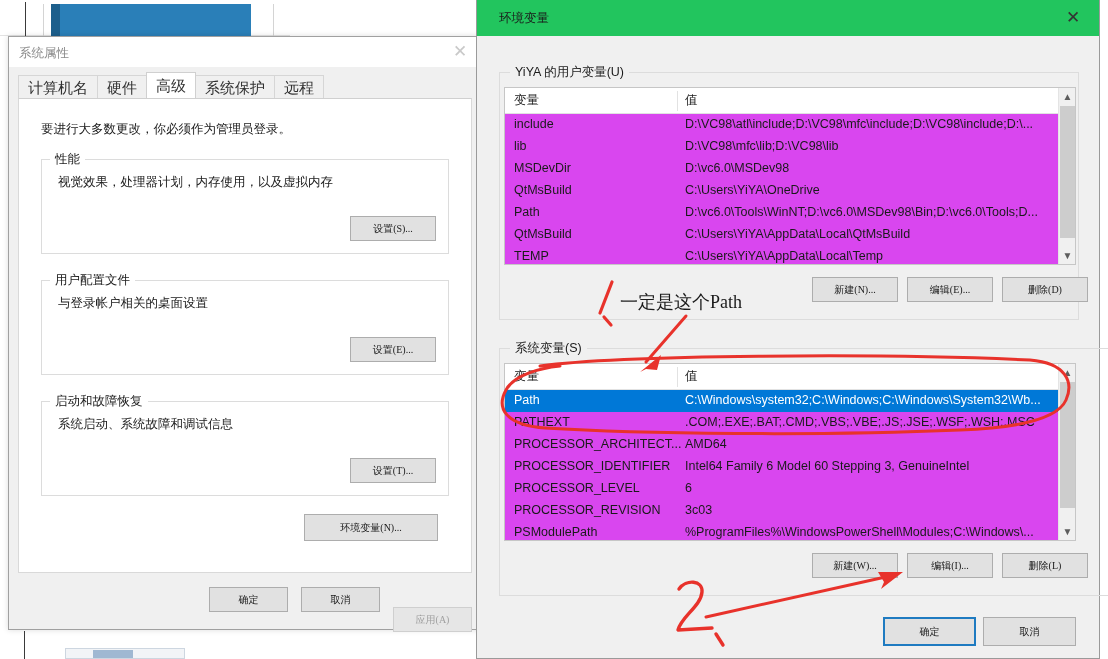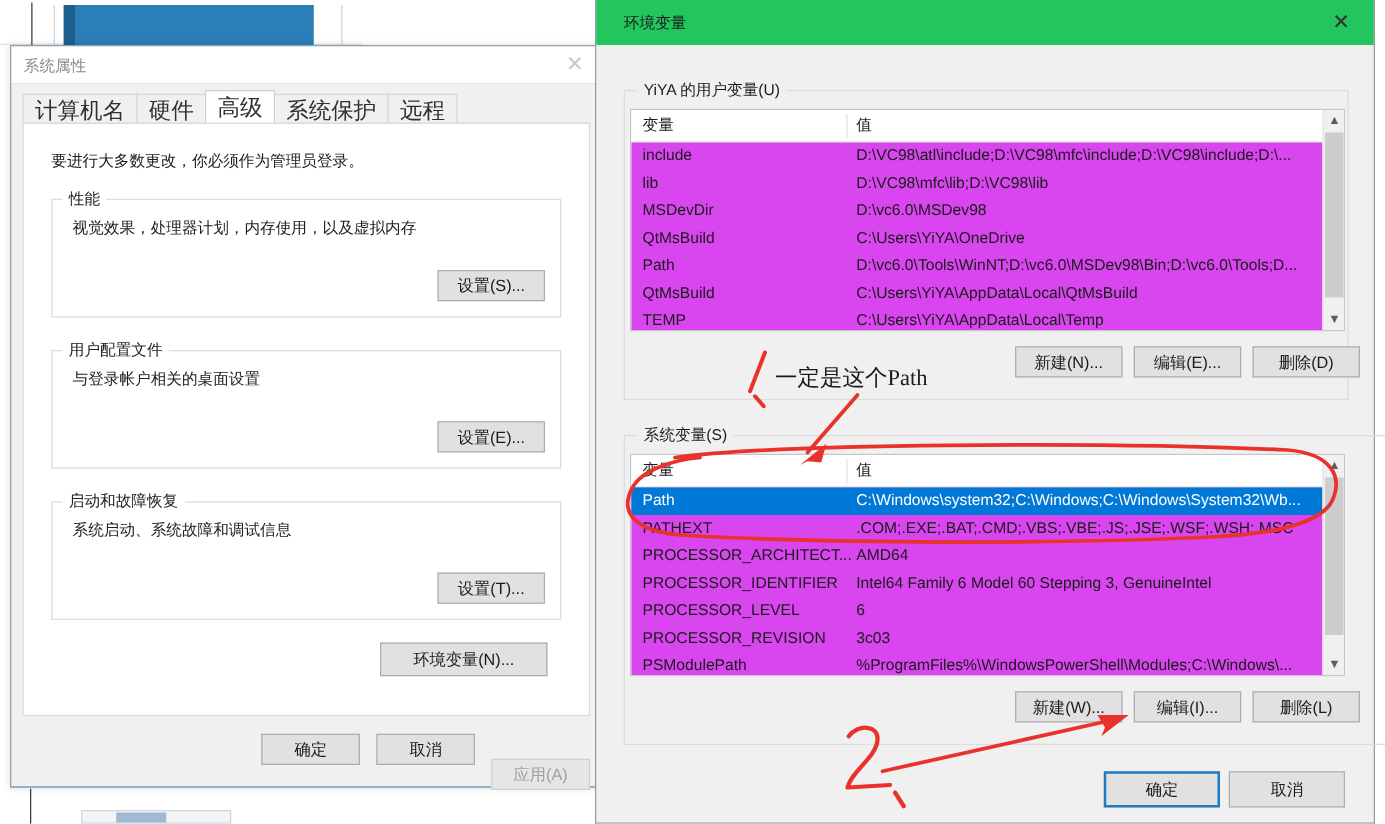--- a/index.html
+++ b/index.html
@@ -21,48 +21,48 @@
   .bg-vline3 { position:absolute; left:273px; top:4px; width:1px; height:32px; background:#d4d4d4; }
 
   .bg-lower { position:absolute; left:0px; top:631px; width:300px; height:28px; background:#ffffff; }
   .bg-lower-line { position:absolute; left:24px; top:631px; width:1px; height:28px; background:#3a3a3a; }
   .bg-lower-box { position:absolute; left:65px; top:648px; width:120px; height:11px; background:#f2f4f7; border:1px solid #cdd6e0;}
   .bg-lower-box2 { position:absolute; left:93px; top:650px; width:40px; height:8px; background:#3b6ea5; opacity:.45;}
 
   
   .sysprops {
     position:absolute; left:8px; top:36px; width:474px; height:594px;
-    background:#0ea5e9; border:1px solid #a0a0a0;
+    background:#000000; border:1px solid #a0a0a0;
     box-shadow: 0 0 6px rgba(0,0,0,.14);
     padding-left: 32px;
   }
   .sp-title {
     position:absolute; left:0; top:0; width:100%; height:30px;
     background:#ffffff; color:#8a8a8a; font-size:12.5px;
     padding:8px 0 0 10px; border-bottom:0;
   }
   .sp-close { position:absolute; right:10px; top:6px; width:22px; height:18px; color:#c9c9c9; font-size:17px; line-height:17px; text-align:center; }
   .sp-body { position:absolute; left:0; top:30px; width:100%; bottom:0; background:#f0f0f0; }
 
   .tabs { position:absolute; left:9px; top:6px; height:25px; display:flex; align-items:flex-end; }
-  .tab { height:23px; padding:3px 9px 0 9px; font-size:18px; color:#303030;
+  .tab { height:23px; padding:3px 9px 0 9px; font-size:15px; color:#303030;
          background:#f0f0f0; border:1px solid #d6d6d6; border-bottom:none; margin-right:-1px;
          line-height:18px; }
   .tab.active { background:#ffffff; height:26px; border-color:#d0d0d0; z-index:2; position:relative; padding-top:4px;}
   .tabpane { position:absolute; left:9px; top:31px; right:9px; bottom:56px; background:#ffffff; border:1px solid #d9d9d9; border-top-color:#d0d0d0; }
 
   .intro { position:absolute; left:22px; top:22px; font-size:12.5px; color:#202020; }
 
   .group { position:absolute; border:1px solid #dcdcdc; }
   .group-title { position:absolute; top:-9px; left:8px; background:#ffffff; padding:0 5px; font-size:12.5px; color:#202020; }
   .group-desc { position:absolute; left:16px; top:14px; font-size:12.5px; color:#202020; }
 
   .btn {
     background:#e1e1e1; border:1px solid #adadad; color:#1a1a1a;
-    font-size:13px; font-family:Liberation Sans, sans-serif;
+    font-size:10px; font-family:Liberation Serif, serif;
     display:flex; align-items:center; justify-content:center;
     padding:0; cursor:default;
   }
   .btn.disabled { color:#a0a0a0; background:#e6e6e6; border-color:#cfcfcf;margin-top:20px; }
   .btn.default { border:2px solid #1f7bc1; background:#e1e1e1; }
 
   .sp-btn-settings { position:absolute; width:86px; height:25px; }
 
   .sp-bottom { position:absolute; left:0; bottom:0; width:100%; height:56px; }
   .sp-ok     { position:absolute; left:200px; top:14px; width:79px; height:25px; }

